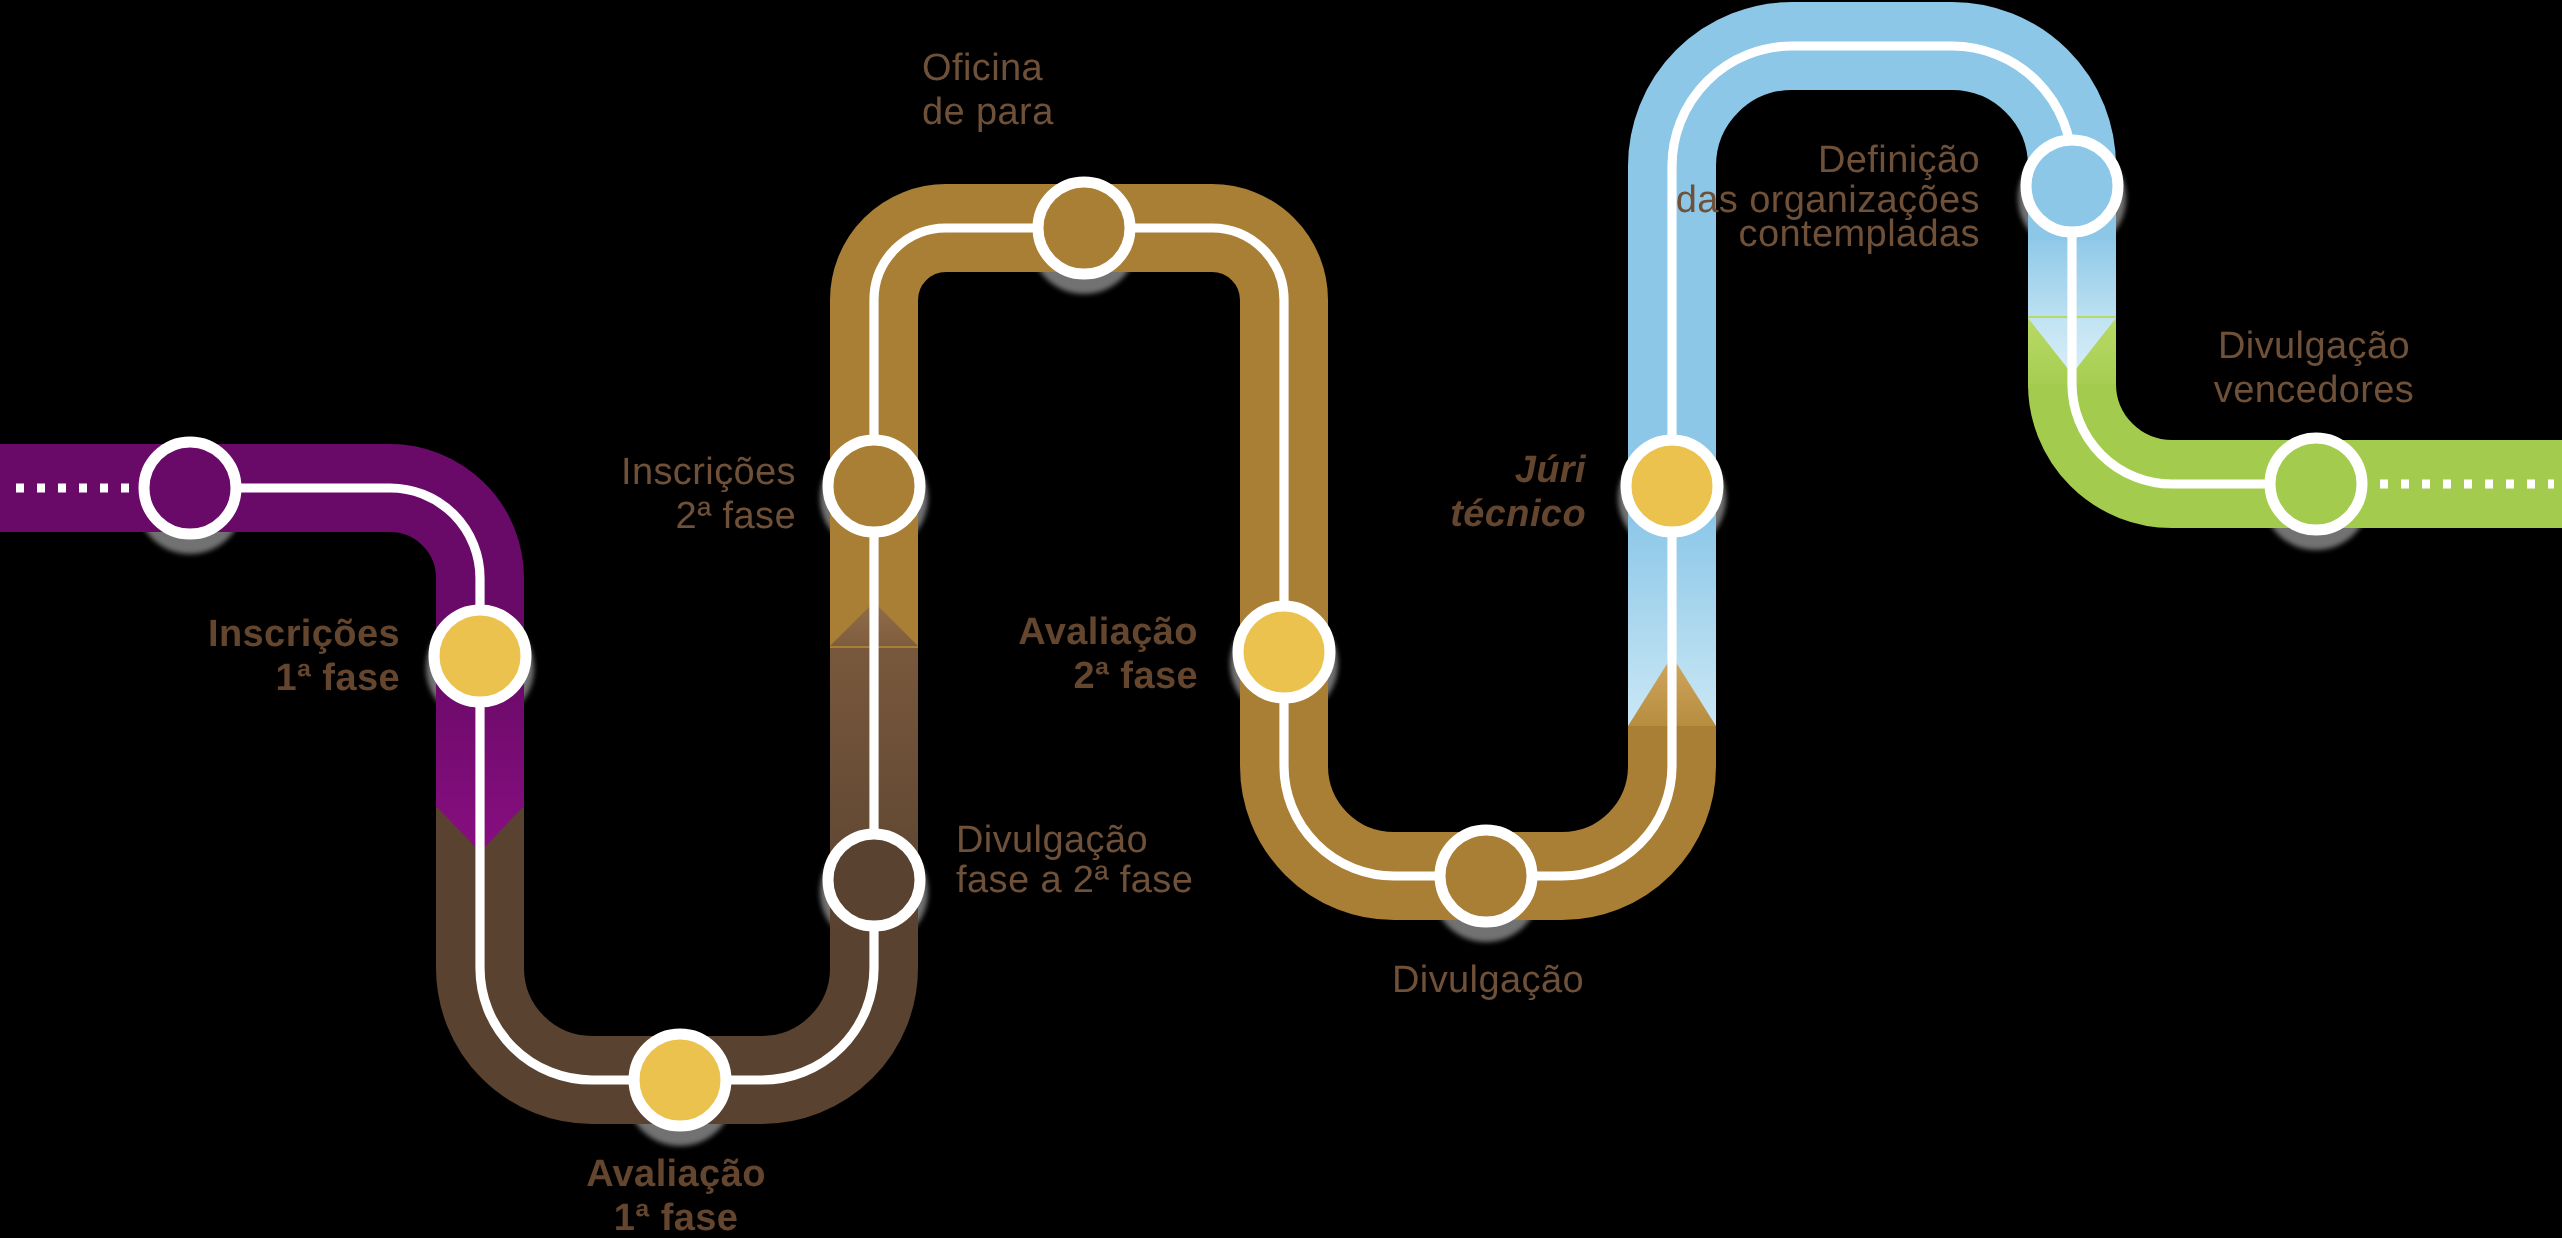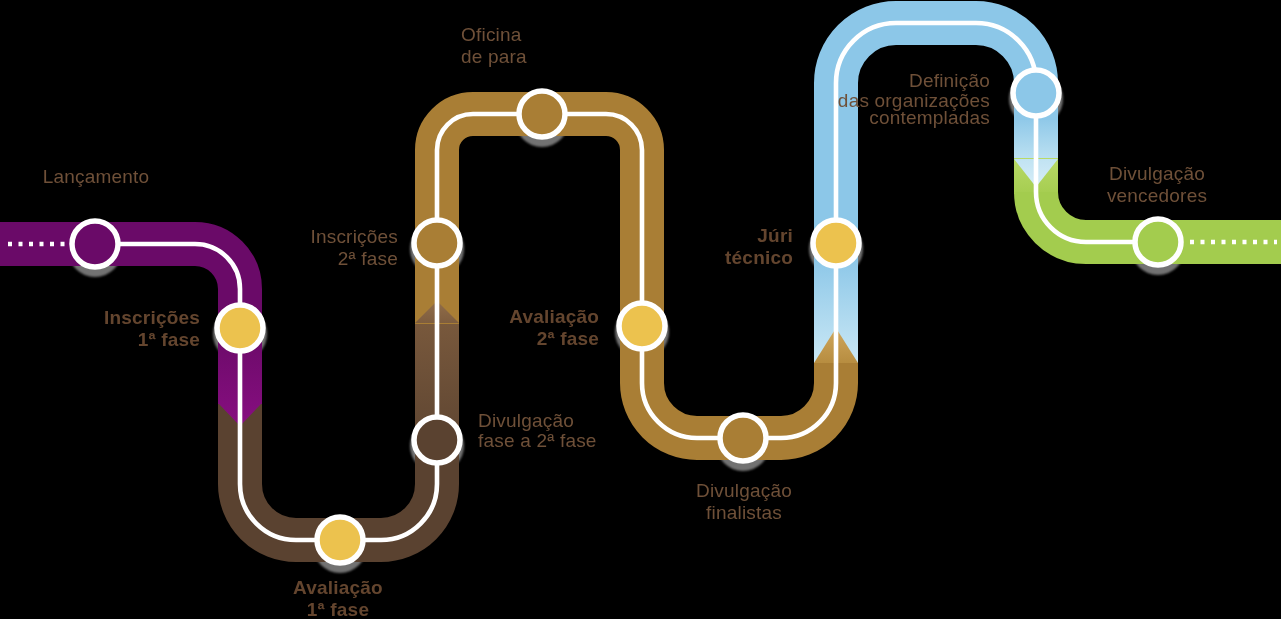--- a/index.html
+++ b/index.html
@@ -24,21 +24,21 @@
   .lbl span.small{font-size:19px;line-height:17px;}
   
   .lbl-0{left:16px;  top:166px; width:160px; text-align:center;}
   .lbl-1{left:60px;  top:307px; width:140px; text-align:right;}
   .lbl-2{left:258px; top:577px; width:160px; text-align:center;}
   .lbl-3{left:478px; top:410px; width:180px; text-align:left;}
   .lbl-4{left:258px; top:226px; width:140px; text-align:right;}
   .lbl-5{left:461px; top:24px;  width:160px; text-align:left;}
   .lbl-6{left:459px; top:306px; width:140px; text-align:right;}
   .lbl-7{left:664px; top:480px; width:160px; text-align:center;}
-  .lbl-8{left:653px; top:225px; width:140px; text-align:right;}
+  .lbl-8{left:653px; top:225px; width:140px; text-align:right;font-style:italic;}
   .lbl-9{left:830px; top:70px;  width:160px; text-align:right;}
   .lbl-10{left:1077px;top:163px;width:160px; text-align:center;}
 </style>
 </head>
 <body>
 
 <div id="stage">
 
   <svg id="pipes" width="1281" height="619" viewBox="0 0 1281 619">
     <defs>
@@ -140,21 +140,20 @@
       <circle cx="542" cy="114" r="23" fill="#a97e35"></circle>
       <circle cx="642" cy="326" r="23" fill="#ecc24e"></circle>
       <circle cx="743" cy="438" r="23" fill="#a97e35"></circle>
       <circle cx="836" cy="243" r="23" fill="#ecc24e"></circle>
       <circle cx="1036" cy="93" r="23" fill="#8cc7e8"></circle>
       <circle cx="1158" cy="242" r="23" fill="#a3cc4e"></circle>
     </g>
   </svg>
 
   <div class="lbl lbl-0">
-    <span>Lançamento</span>
   </div>
   <div class="lbl lbl-1 bold">
     <span>Inscrições</span>
     <span>1ª fase</span>
   </div>
   <div class="lbl lbl-2 bold">
     <span>Avaliação</span>
     <span>1ª fase</span>
   </div>
   <div class="lbl lbl-3">
@@ -168,21 +167,20 @@
   <div class="lbl lbl-5">
     <span>Oficina</span>
     <span>de para</span>
   </div>
   <div class="lbl lbl-6 bold">
     <span>Avaliação</span>
     <span>2ª fase</span>
   </div>
   <div class="lbl lbl-7">
     <span>Divulgação</span>
-    <span>finalistas</span>
   </div>
   <div class="lbl lbl-8 bold">
     <span>Júri</span>
     <span>técnico</span>
   </div>
   <div class="lbl lbl-9">
     <span>Definição</span>
     <span class="small">das organizações</span>
     <span class="small">contempladas</span>
   </div>

